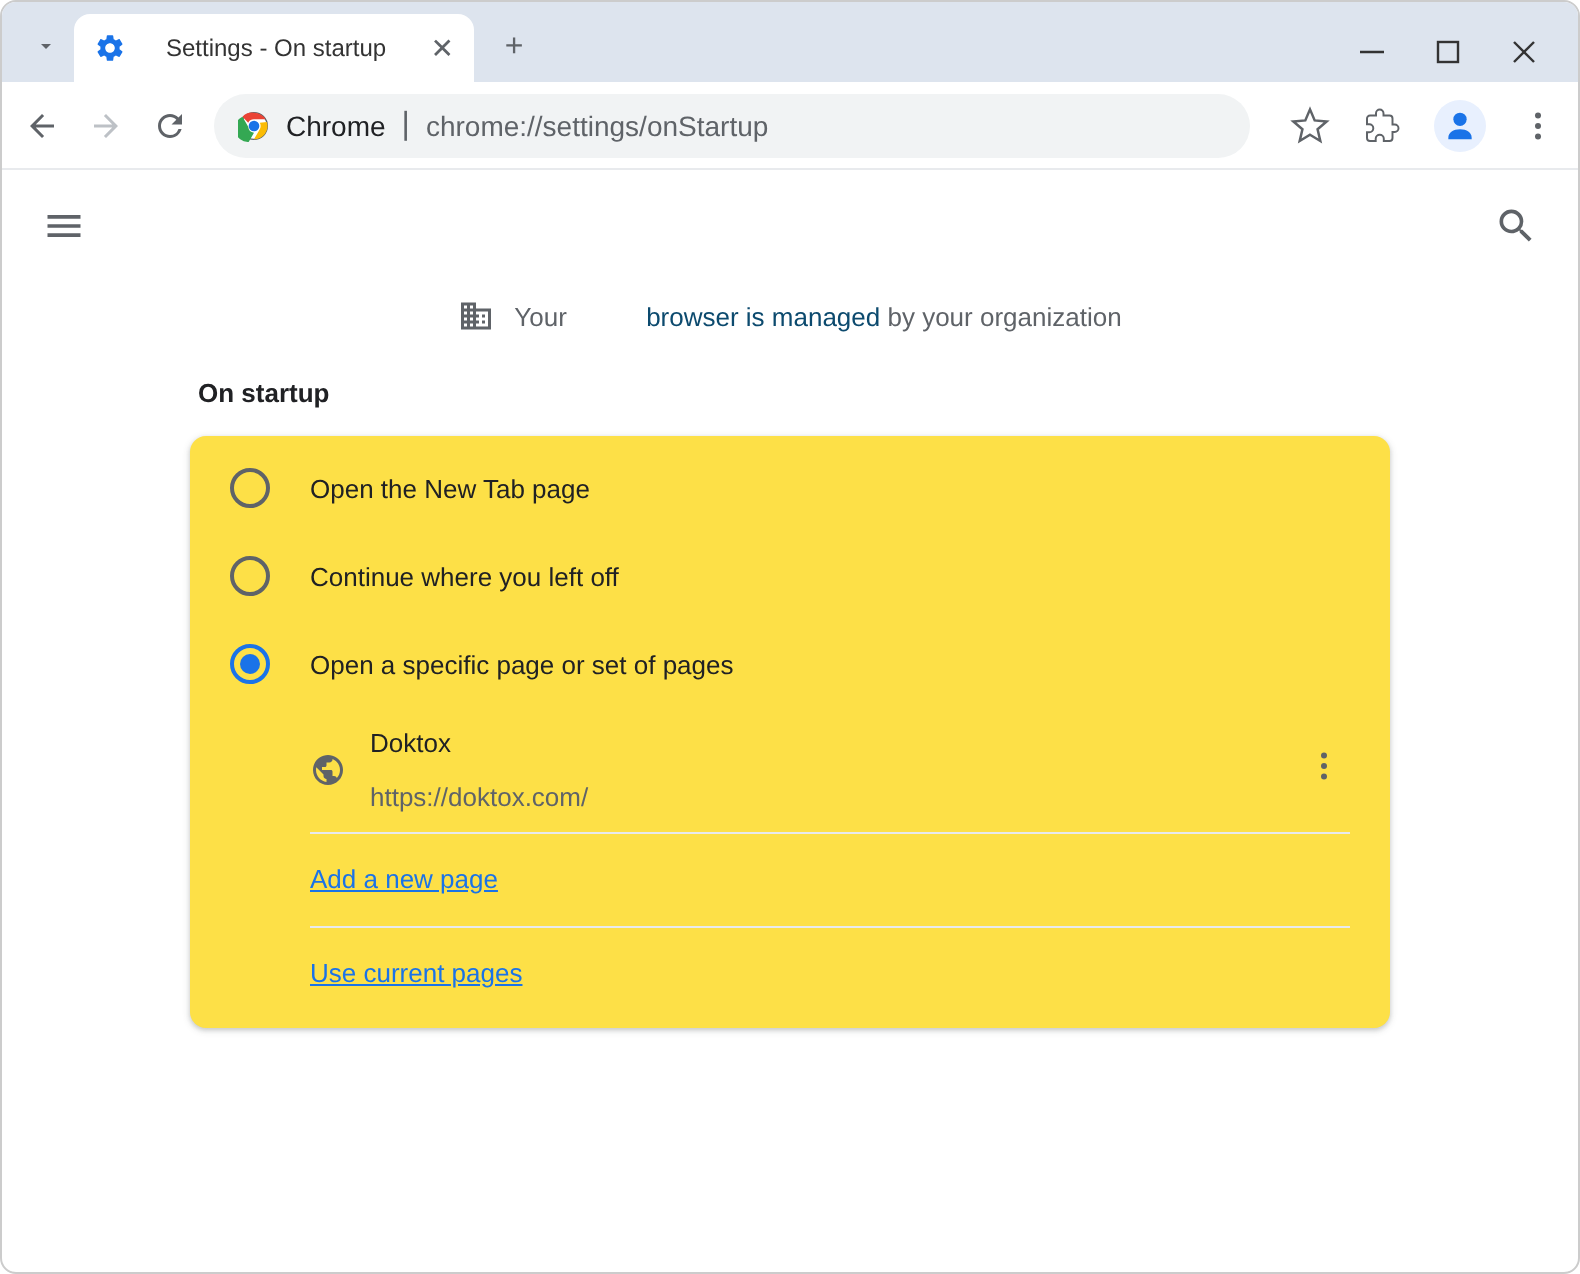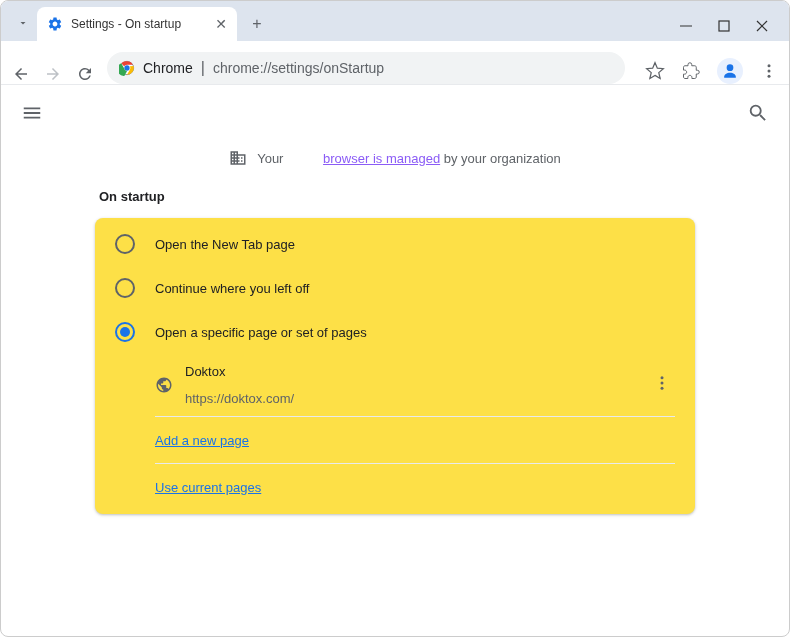--- a/index.html
+++ b/index.html
@@ -1,50 +1,50 @@
 <!DOCTYPE html>
 <html><head>
   <meta charset="utf-8">
   <style>
     * { margin: 0; padding: 0; box-sizing: border-box; font-family: 'Segoe UI', Arial, sans-serif; }
     body { width: 790px; height: 637px; background: #fff; border: 1px solid #ccc; border-radius: 8px; overflow: hidden; position: relative; }
     
     
     .titlebar { height: 40px; background: #dde4ee; display: flex; align-items: flex-end; padding: 4px 8px 0 8px; }
     .tab-dropdown { width: 28px; height: 28px; display: flex; align-items: center; justify-content: center; margin-bottom: 4px; cursor: pointer; }
-    .tab { background: #fff; border-radius: 8px 8px 0 0; height: 34px; min-width: 200px; display: flex; align-items: center; padding: 0 8px 0 10px; gap: 8px; font-size: 12px; color: #333; }
+    .tab { background: #fff; border-radius: 8px 8px 0 0; height: 34px; min-width: 200px; display: flex; align-items: center; padding: 0 8px 0 10px; gap: 20px; font-size: 12px; color: #333; }
     .tab-favicon { width: 16px; height: 16px; color: #1a73e8; }
     .tab-title { flex: 1; white-space: nowrap; overflow: hidden; }
     .tab-close { width: 16px; height: 16px; display: flex; align-items: center; justify-content: center; font-size: 14px; color: #5f6368; cursor: pointer; }
     .new-tab { width: 28px; height: 28px; display: flex; align-items: center; justify-content: center; cursor: pointer; margin-left: 6px; margin-bottom: 3px; color: #5f6368; font-size: 16px; }
     .window-controls { margin-left: auto; display: flex; gap: 24px; padding-right: 12px; margin-bottom: 8px; }
     .win-btn { width: 14px; height: 14px; cursor: pointer; color: #333; }
     
     
-    .toolbar { height: 44px; background: #fff; display: flex; align-items: flex-end; padding: 0 10px; gap: 12px; border-bottom: 1px solid #e8eaed; }
+    .toolbar { height: 44px; background: #fff; display: flex; align-items: center; padding: 0 10px; gap: 12px; border-bottom: 1px solid #e8eaed; }
     .nav-btn { width: 20px; height: 20px; display: flex; align-items: center; justify-content: center; cursor: pointer; color: #5f6368; }
     .nav-btn.disabled { color: #bdc1c6; }
     .address-bar { flex: 1; height: 32px; background: #f1f3f4; border-radius: 16px; display: flex; align-items: center; padding: 0 12px; gap: 8px; }
     .chrome-icon { width: 16px; height: 16px; }
     .url-prefix { font-size: 14px; color: #202124; font-weight: 500; }
     .url-sep { color: #5f6368; }
     .url-text { font-size: 14px; color: #5f6368; }
     .toolbar-right { display: flex; align-items: center; gap: 16px; padding-left: 8px; }
     .tb-icon { width: 20px; height: 20px; display: flex; align-items: center; justify-content: center; cursor: pointer; color: #5f6368; }
     .avatar { width: 26px; height: 26px; border-radius: 50%; background: #e8f0fe; display: flex; align-items: center; justify-content: center; }
     
     
     .page-header { height: 56px; display: flex; align-items: center; padding: 0 20px; gap: 20px; }
     .menu-btn { cursor: pointer; color: #5f6368; }
     .page-title { font-size: 22px; color: #202124; font-weight: 400; }
     .search-btn { margin-left: auto; cursor: pointer; color: #5f6368; }
     
     
     .managed-banner { text-align: center; font-size: 13px; color: #5f6368; padding: 8px 0 16px 0; display: flex; align-items: center; justify-content: center; gap: 10px; }
-    .managed-link { color: #8b5cf6; text-decoration: underline; cursor: pointer; padding-left: 36px; }
+    .managed-link { color: #0c4a6e; cursor: pointer; padding-left: 36px; }
     
     
     .content { max-width: 600px; margin: 0 auto; }
     .section-title { font-size: 13px; color: #202124; padding: 6px 4px 14px 4px; font-weight: 700; }
     .card { background: #fde047; border-radius: 8px; box-shadow: 0 1px 2px rgba(60,64,67,0.2), 0 1px 3px 1px rgba(60,64,67,0.1); padding: 4px 0; }
     
     .radio-row { display: flex; align-items: center; padding: 12px 20px; gap: 20px; cursor: pointer; }
     .radio { width: 20px; height: 20px; border: 2px solid #5f6368; border-radius: 50%; display: flex; align-items: center; justify-content: center; flex-shrink: 0; }
     .radio.selected { border-color: #1a73e8; }
     .radio.selected::after { content: ''; width: 10px; height: 10px; background: #1a73e8; border-radius: 50%; }

